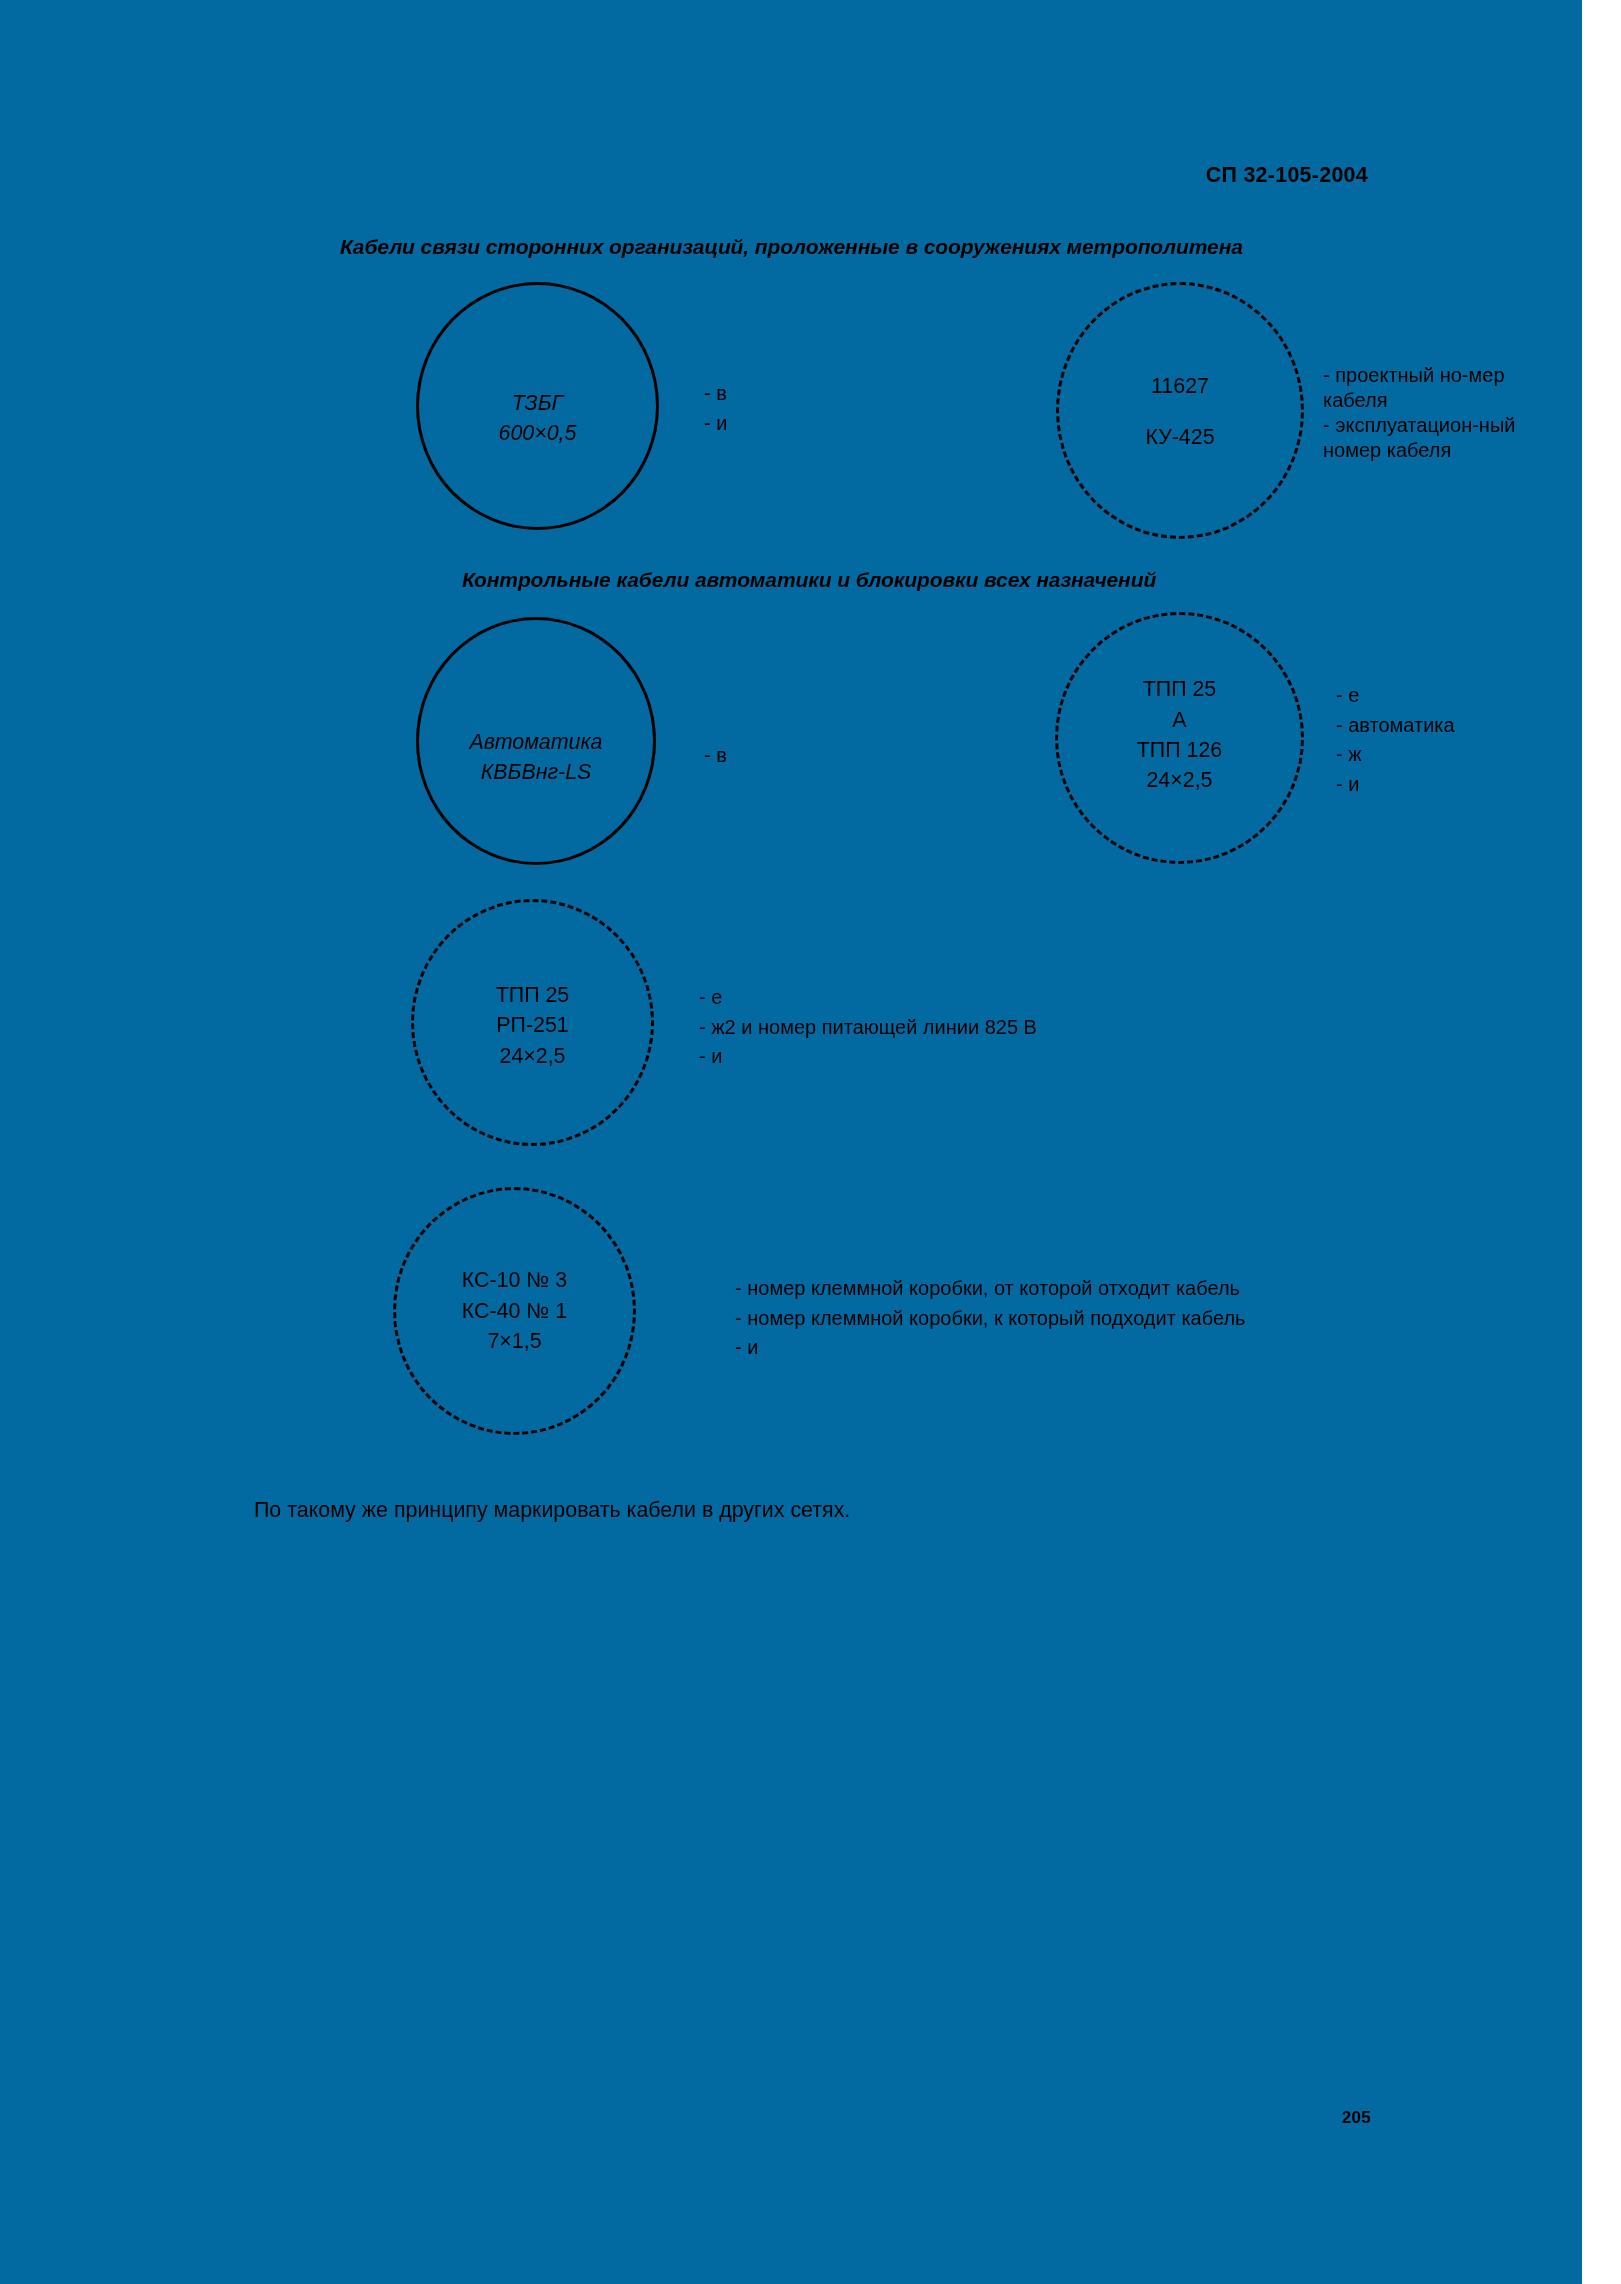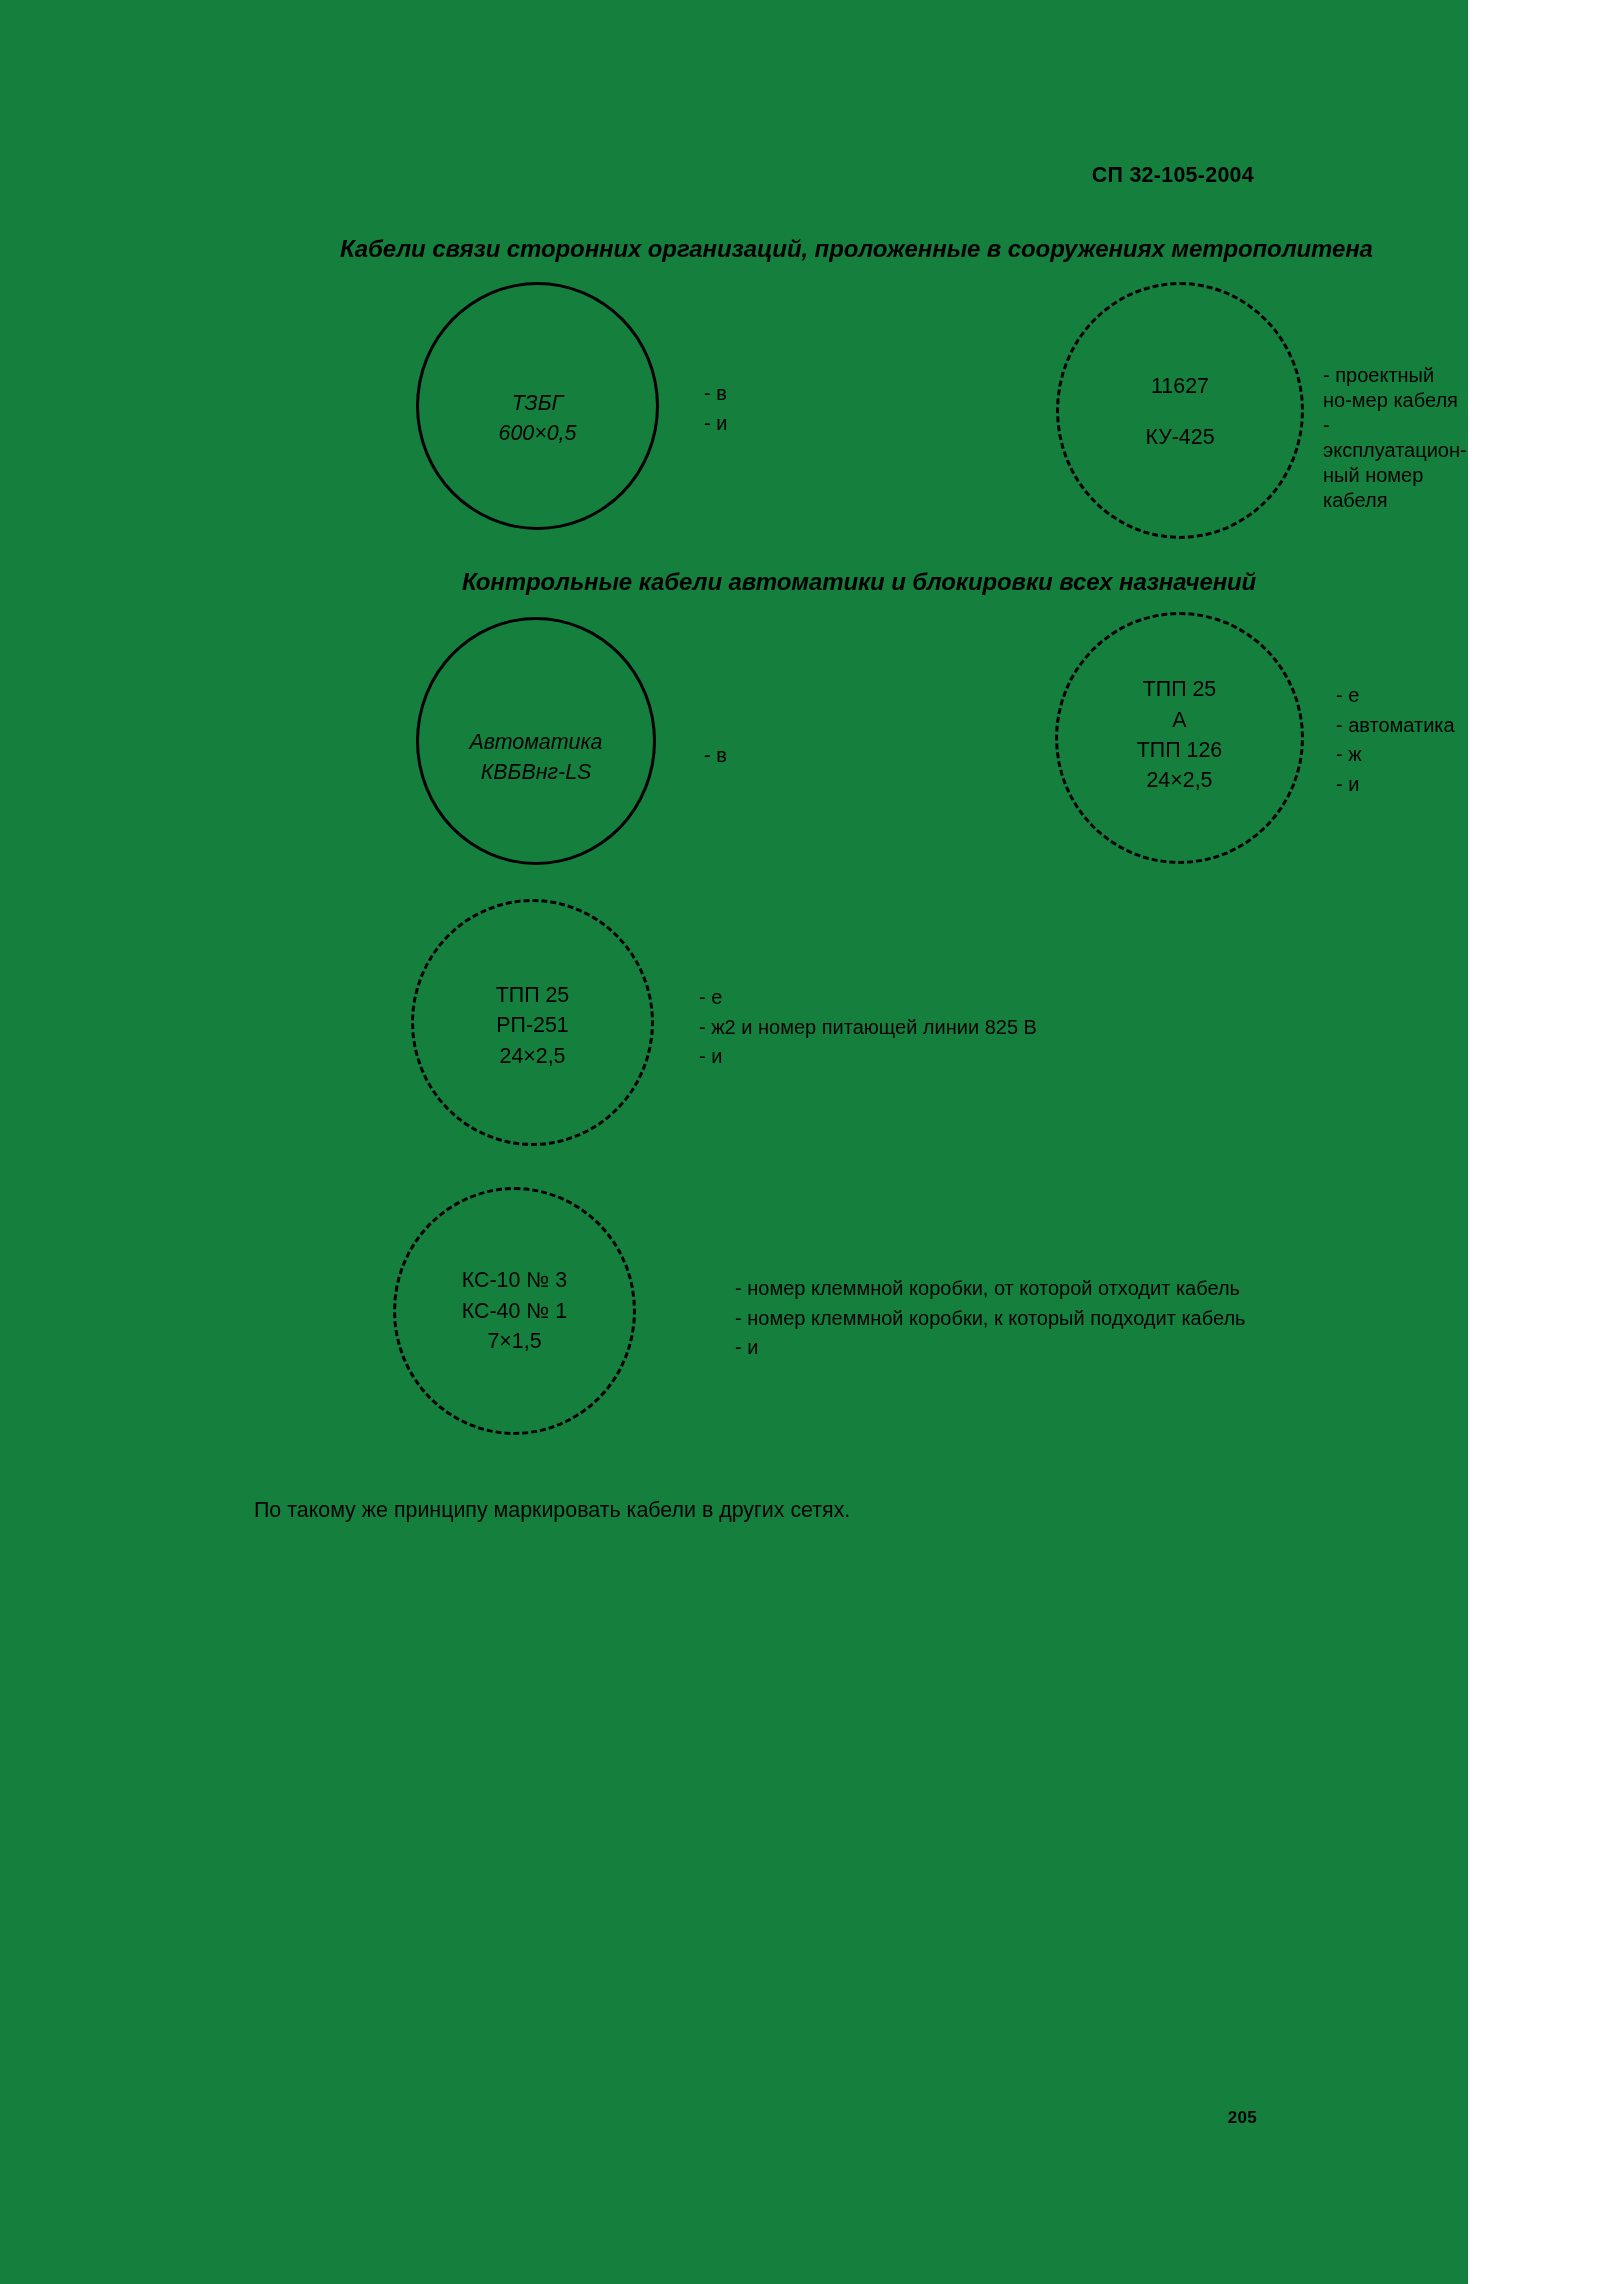--- a/index.html
+++ b/index.html
@@ -6,23 +6,23 @@
     margin: 0;
     padding: 0;
     background: #ffffff;
   }
   body {
     font-family: "Liberation Sans", sans-serif;
     color: #000000;
   }
   #page {
     position: relative;
-    width: 1468px;
+    width: 1582px;
     height: 2284px;
-    background: #15803d;
+    background: #0369a1;
     overflow: hidden;
   }
 
   
   .doc-header {
     position: absolute;
     top: 163px;
     right: 214px;
     font-size: 21.4px;
     font-weight: bold;
@@ -34,21 +34,21 @@
     top: 2108px;
     right: 211px;
     font-size: 17px;
     font-weight: bold;
     letter-spacing: 0.3px;
   }
 
   
   .section-heading {
     position: absolute;
-    font-size: 24px;
+    font-size: 21px;
     font-style: italic;
     font-weight: bold;
     white-space: nowrap;
     letter-spacing: -0.1px;
   }
   #heading-1 { left: 340px; top: 235px; }
   #heading-2 { left: 462px; top: 568px; }
 
   
   .closing-text {

